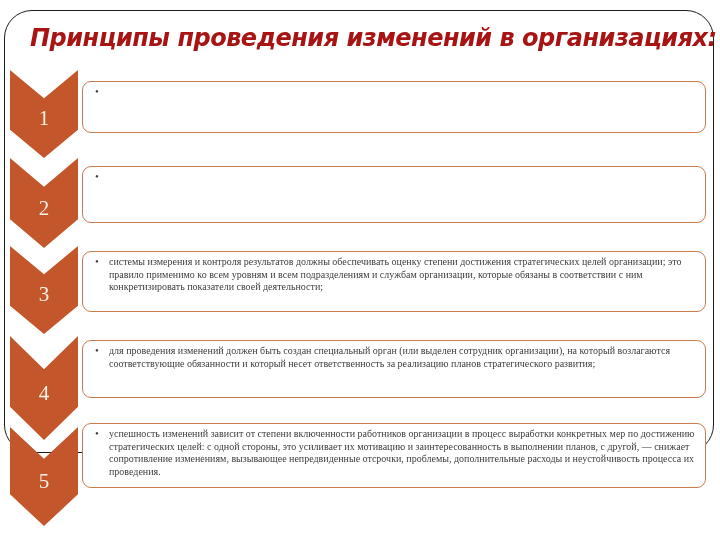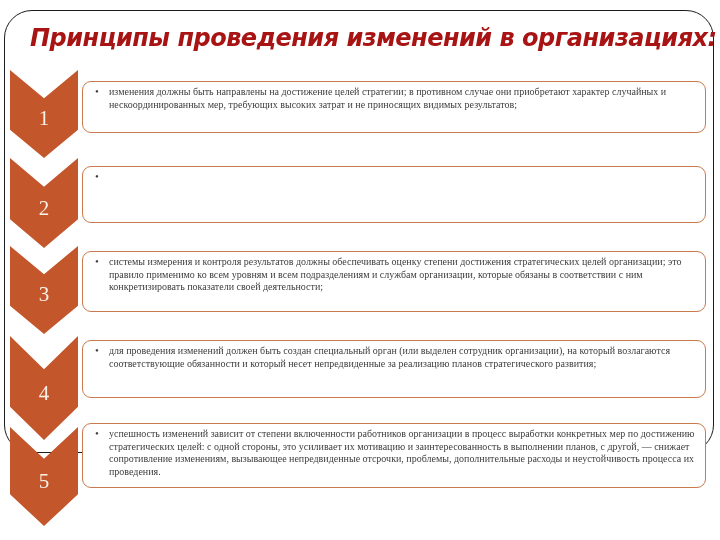--- a/index.html
+++ b/index.html
@@ -74,21 +74,20 @@
   <div class="frame"></div>
 
   <h1 class="title">Принципы проведения изменений в организациях:</h1>
 
   <div class="row r1">
     <div class="chevron">
       <span class="num">1</span>
     </div>
     <div class="box">
       <span class="bullet">•</span>
-      <p class="txt">изменения должны быть направлены на достижение целей стратегии; в противном случае они приобретают характер случайных и нескоординированных мер, требующих высоких затрат и не приносящих видимых результатов;</p>
     </div>
   </div>
 
   <div class="row r2">
     <div class="chevron">
       <span class="num">2</span>
     </div>
     <div class="box">
       <span class="bullet">•</span>
     </div>
@@ -103,21 +102,21 @@
       <p class="txt">системы измерения и контроля результатов должны обеспечивать оценку степени достижения стратегических целей организации; это правило применимо ко всем уровням и всем подразделениям и службам организации, которые обязаны в соответствии с ним конкретизировать показатели своей деятельности;</p>
     </div>
   </div>
 
   <div class="row r4">
     <div class="chevron">
       <span class="num">4</span>
     </div>
     <div class="box">
       <span class="bullet">•</span>
-      <p class="txt">для проведения изменений должен быть создан специальный орган (или выделен сотрудник организации), на который возлагаются соответствующие обязанности и который несет непредвиденные за реализацию планов стратегического развития;</p>
+      <p class="txt">для проведения изменений должен быть создан специальный орган (или выделен сотрудник организации), на который возлагаются соответствующие обязанности и который несет ответственность за реализацию планов стратегического развития;</p>
     </div>
   </div>
 
   <div class="row r5">
     <div class="chevron">
       <span class="num">5</span>
     </div>
     <div class="box">
       <span class="bullet">•</span>
       <p class="txt">успешность изменений зависит от степени включенности работников организации в процесс выработки конкретных мер по достижению стратегических целей: с одной стороны, это усиливает их мотивацию и заинтересованность в выполнении планов, с другой, — снижает сопротивление изменениям, вызывающее непредвиденные отсрочки, проблемы, дополнительные расходы и неустойчивость процесса их проведения.</p>

